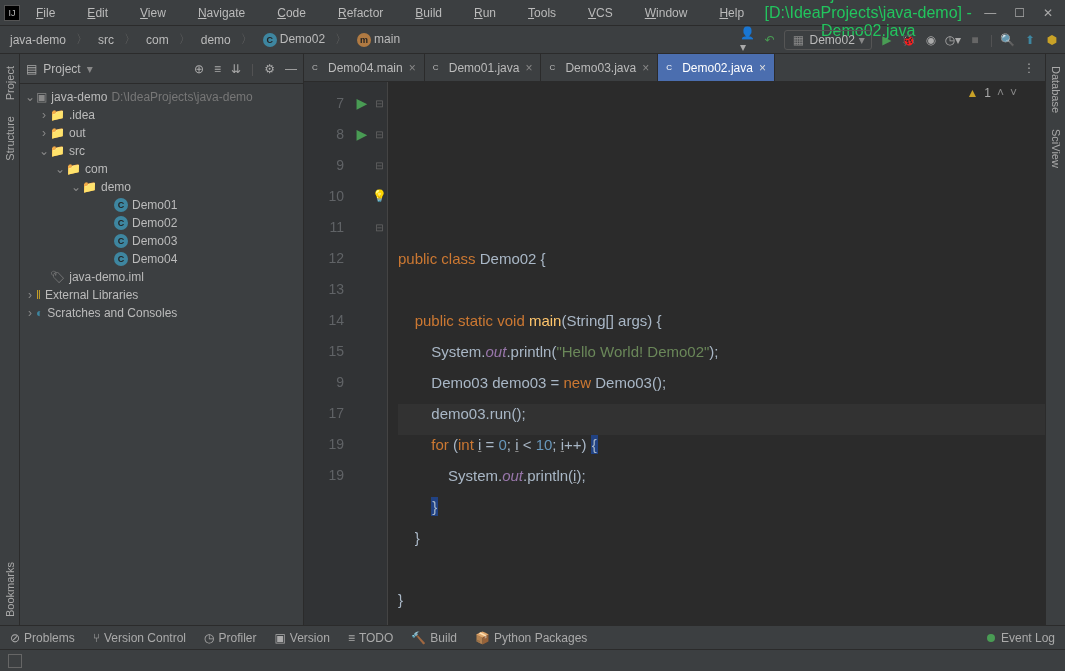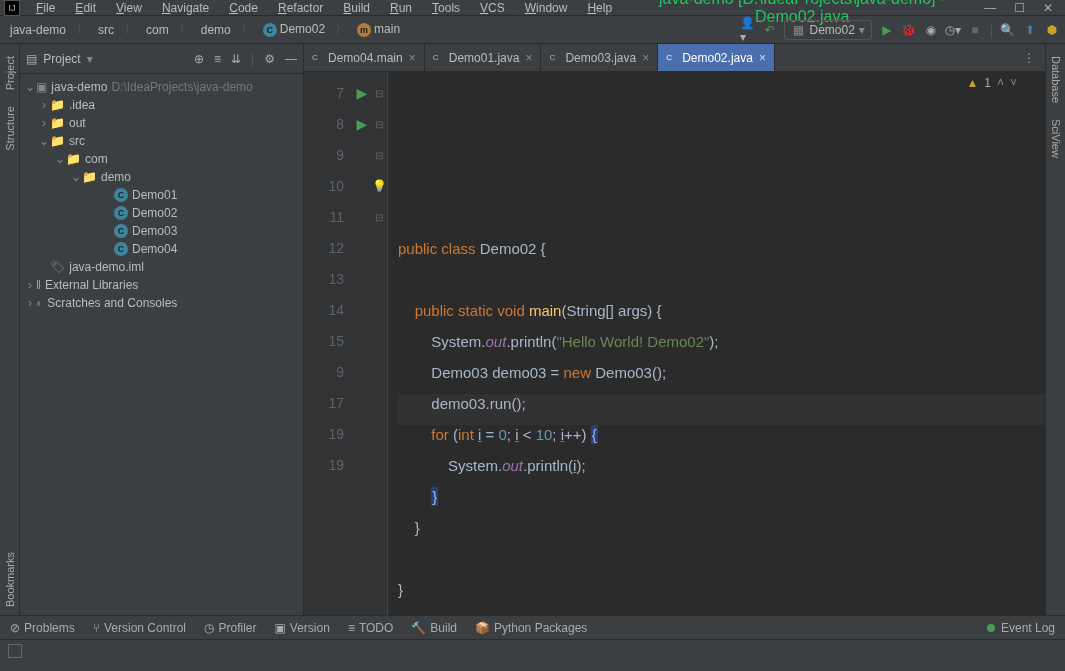--- a/index.html
+++ b/index.html
@@ -1,19 +1,19 @@
 <!DOCTYPE html>
 <html><head>
 <meta charset="utf-8">
 <style>
 * { margin:0; padding:0; box-sizing:border-box; font-family: "Segoe UI", Arial, sans-serif; }
 body { background:#3c3f41; color:#bbb; width:1065px; height:671px; overflow:hidden; font-size:12px; }
-.titlebar { height:16px; background:#3c3f41; display:flex; align-items:center; padding:0 4px; border-bottom:1px solid #2b2b2b; }
+.titlebar { height:26px; background:#3c3f41; display:flex; align-items:center; padding:0 4px; border-bottom:1px solid #2b2b2b; }
 .titlebar .logo { width:16px; height:16px; background:#000; border:1px solid #555; margin-right:8px; display:flex; align-items:center; justify-content:center; color:#bbb; font-size:9px; }
-.titlebar .menu { display:flex; gap:4px; }
+.titlebar .menu { display:flex; gap:16px; }
 .titlebar .menu-item { padding:4px 8px; cursor:pointer; }
 .titlebar .menu-item u { text-decoration:underline; }
 .titlebar .title { flex:1; text-align:center; color:#22c55e; font-size:16px; }
 .titlebar .winbtns { display:flex; gap:18px; padding-right:8px; color:#aaa; }
 .nav { height:28px; background:#3c3f41; border-bottom:1px solid #2b2b2b; display:flex; align-items:center; padding:0 6px; }
 .bc { display:flex; align-items:center; gap:4px; font-size:12px; }
 .bc .sep { color:#666; margin:0 2px; }
 .bc .item { padding:2px 4px; }
 .bc .circ { display:inline-block;width:14px;height:14px;border-radius:50%;background:#3e86a0;line-height:14px;text-align:center;color:#222;font-size:9px;font-weight:bold;margin-right:3px; }
 .bc .circ.m{background:#b07a42;}

